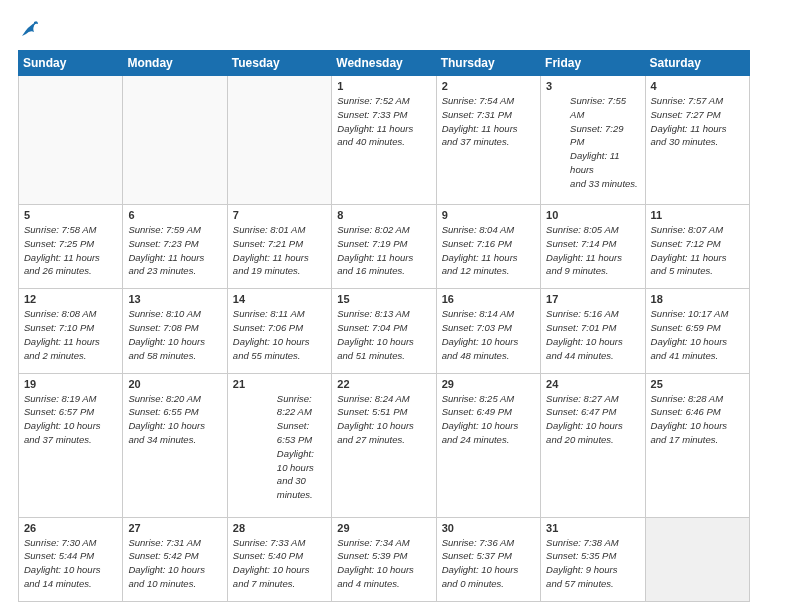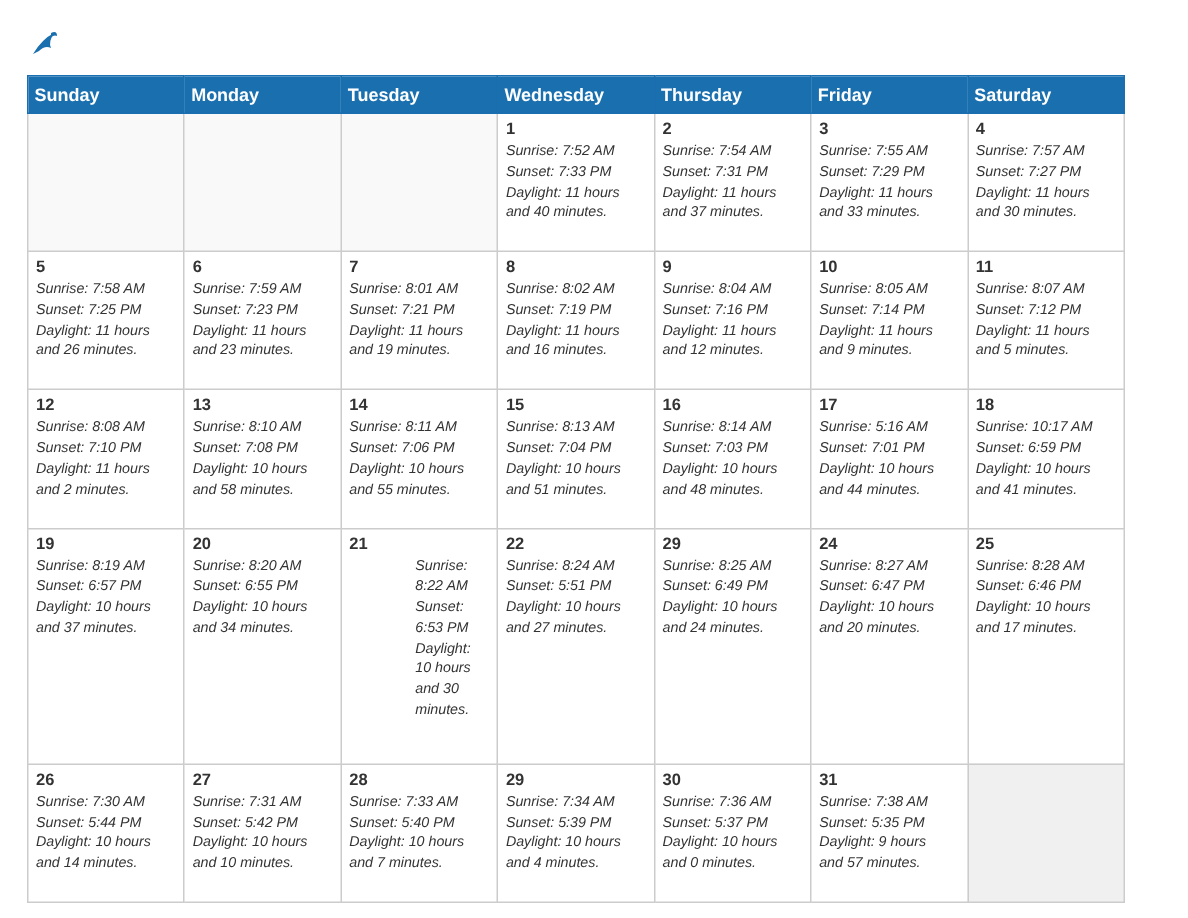--- a/index.html
+++ b/index.html
@@ -147,21 +147,21 @@
           </td>
           <td>
             <span class="day-num">2</span>
             <div class="day-info" style="white-space: pre-line;">Sunrise: 7:54 AM
 Sunset: 7:31 PM
 Daylight: 11 hours
 and 37 minutes.</div>
           </td>
           <td>
             <span class="day-num">3</span>
-            <div class="day-info" style="white-space: pre-line;">Sunrise: 7:55 AM
+            <div class="day-info" style="white-space: pre-line; margin-left: 24px;">Sunrise: 7:55 AM
 Sunset: 7:29 PM
 Daylight: 11 hours
 and 33 minutes.</div>
           </td>
           <td>
             <span class="day-num">4</span>
             <div class="day-info" style="white-space: pre-line;">Sunrise: 7:57 AM
 Sunset: 7:27 PM
 Daylight: 11 hours
 and 30 minutes.</div>

